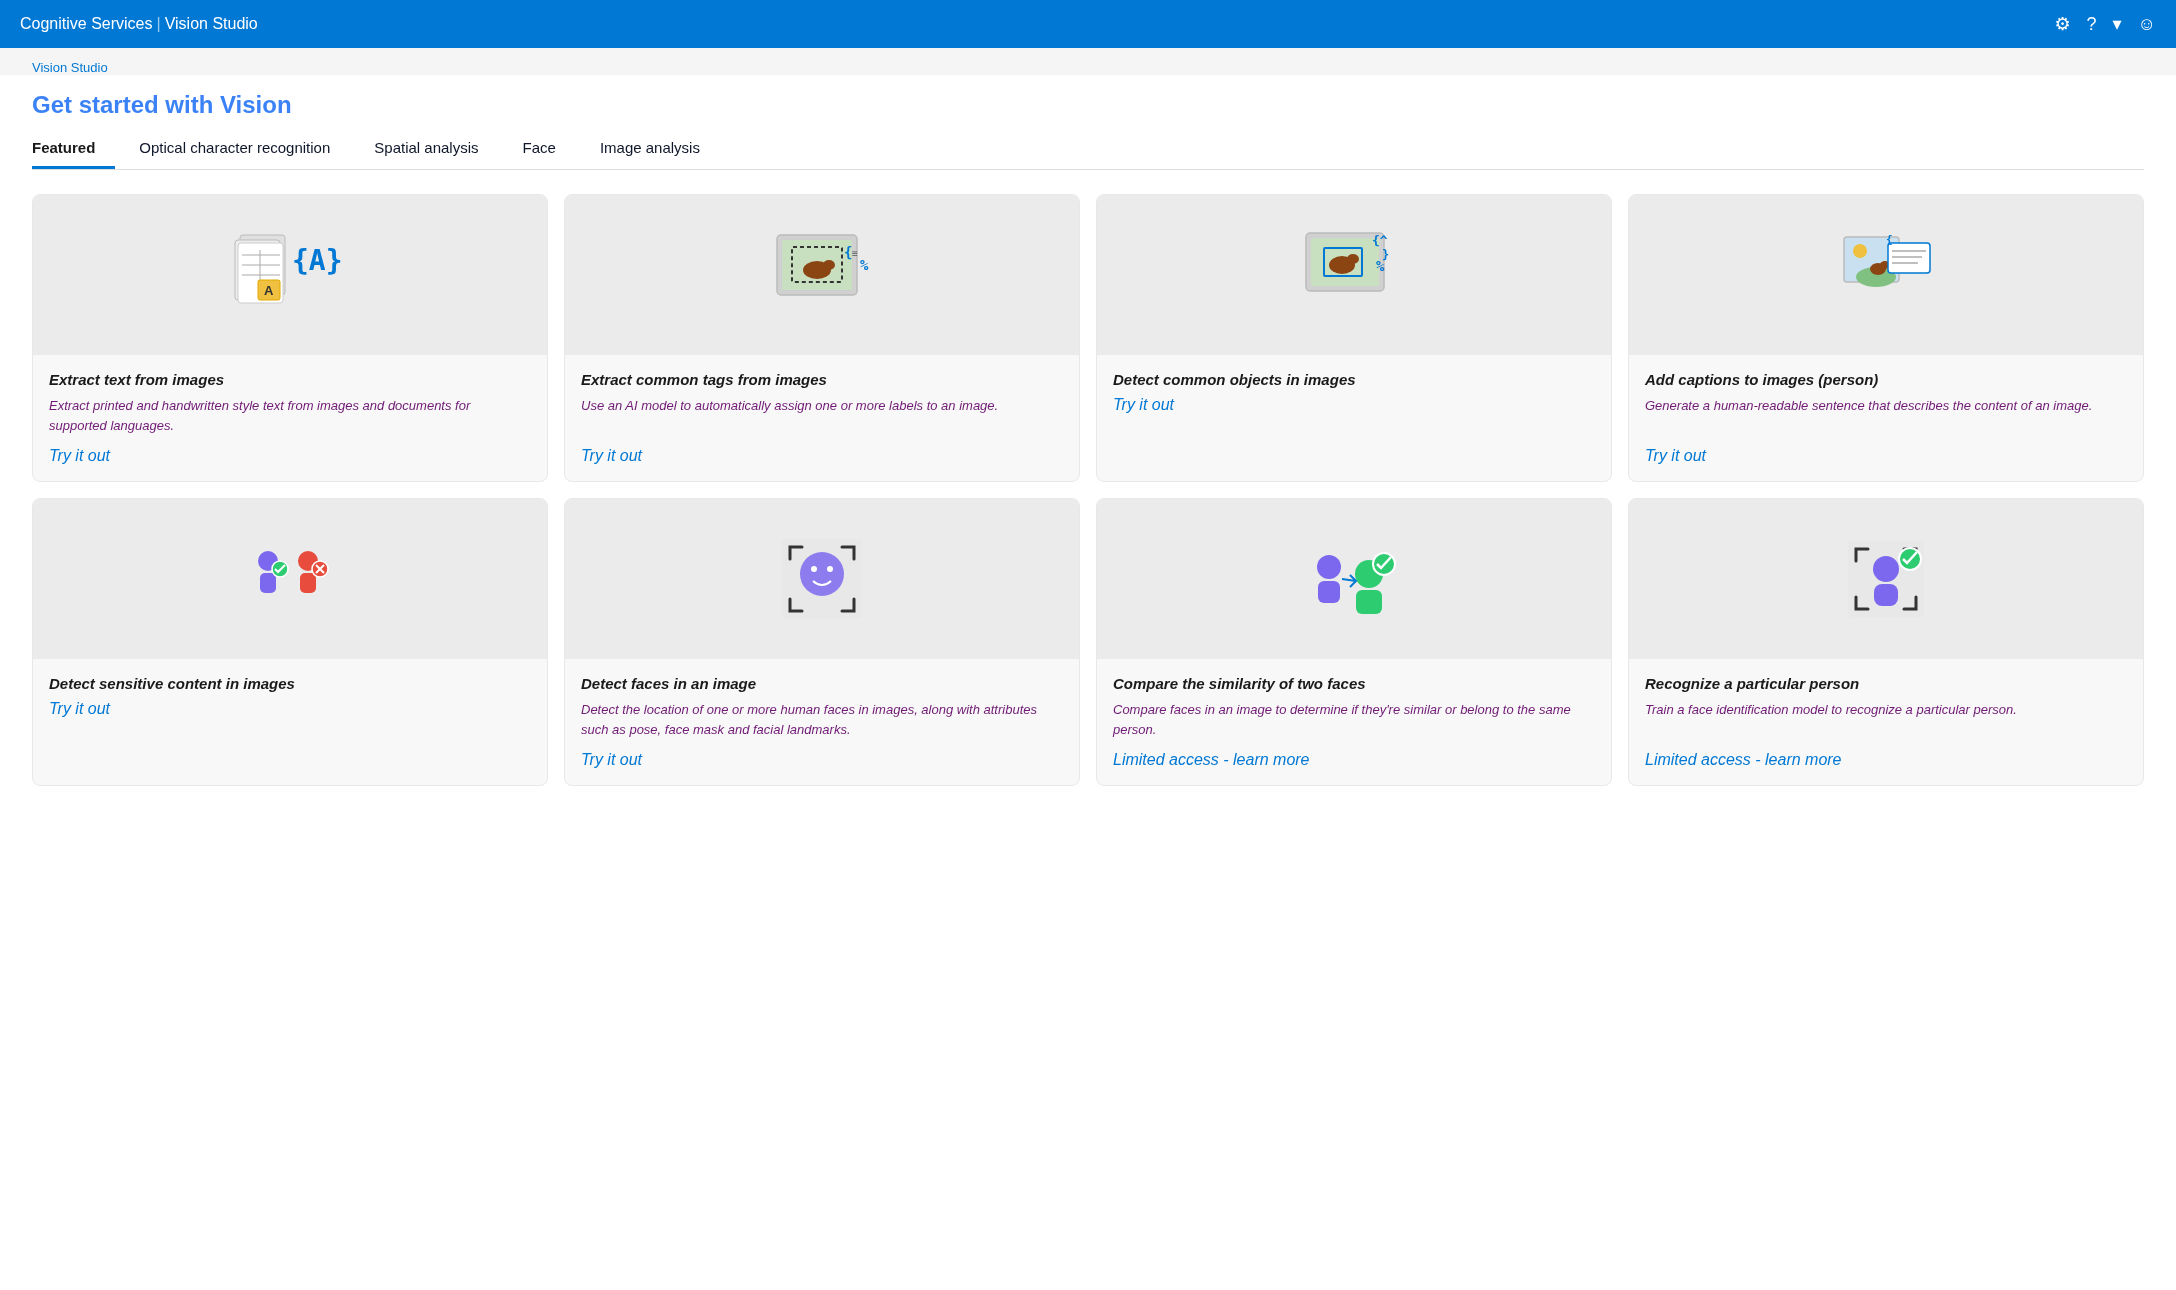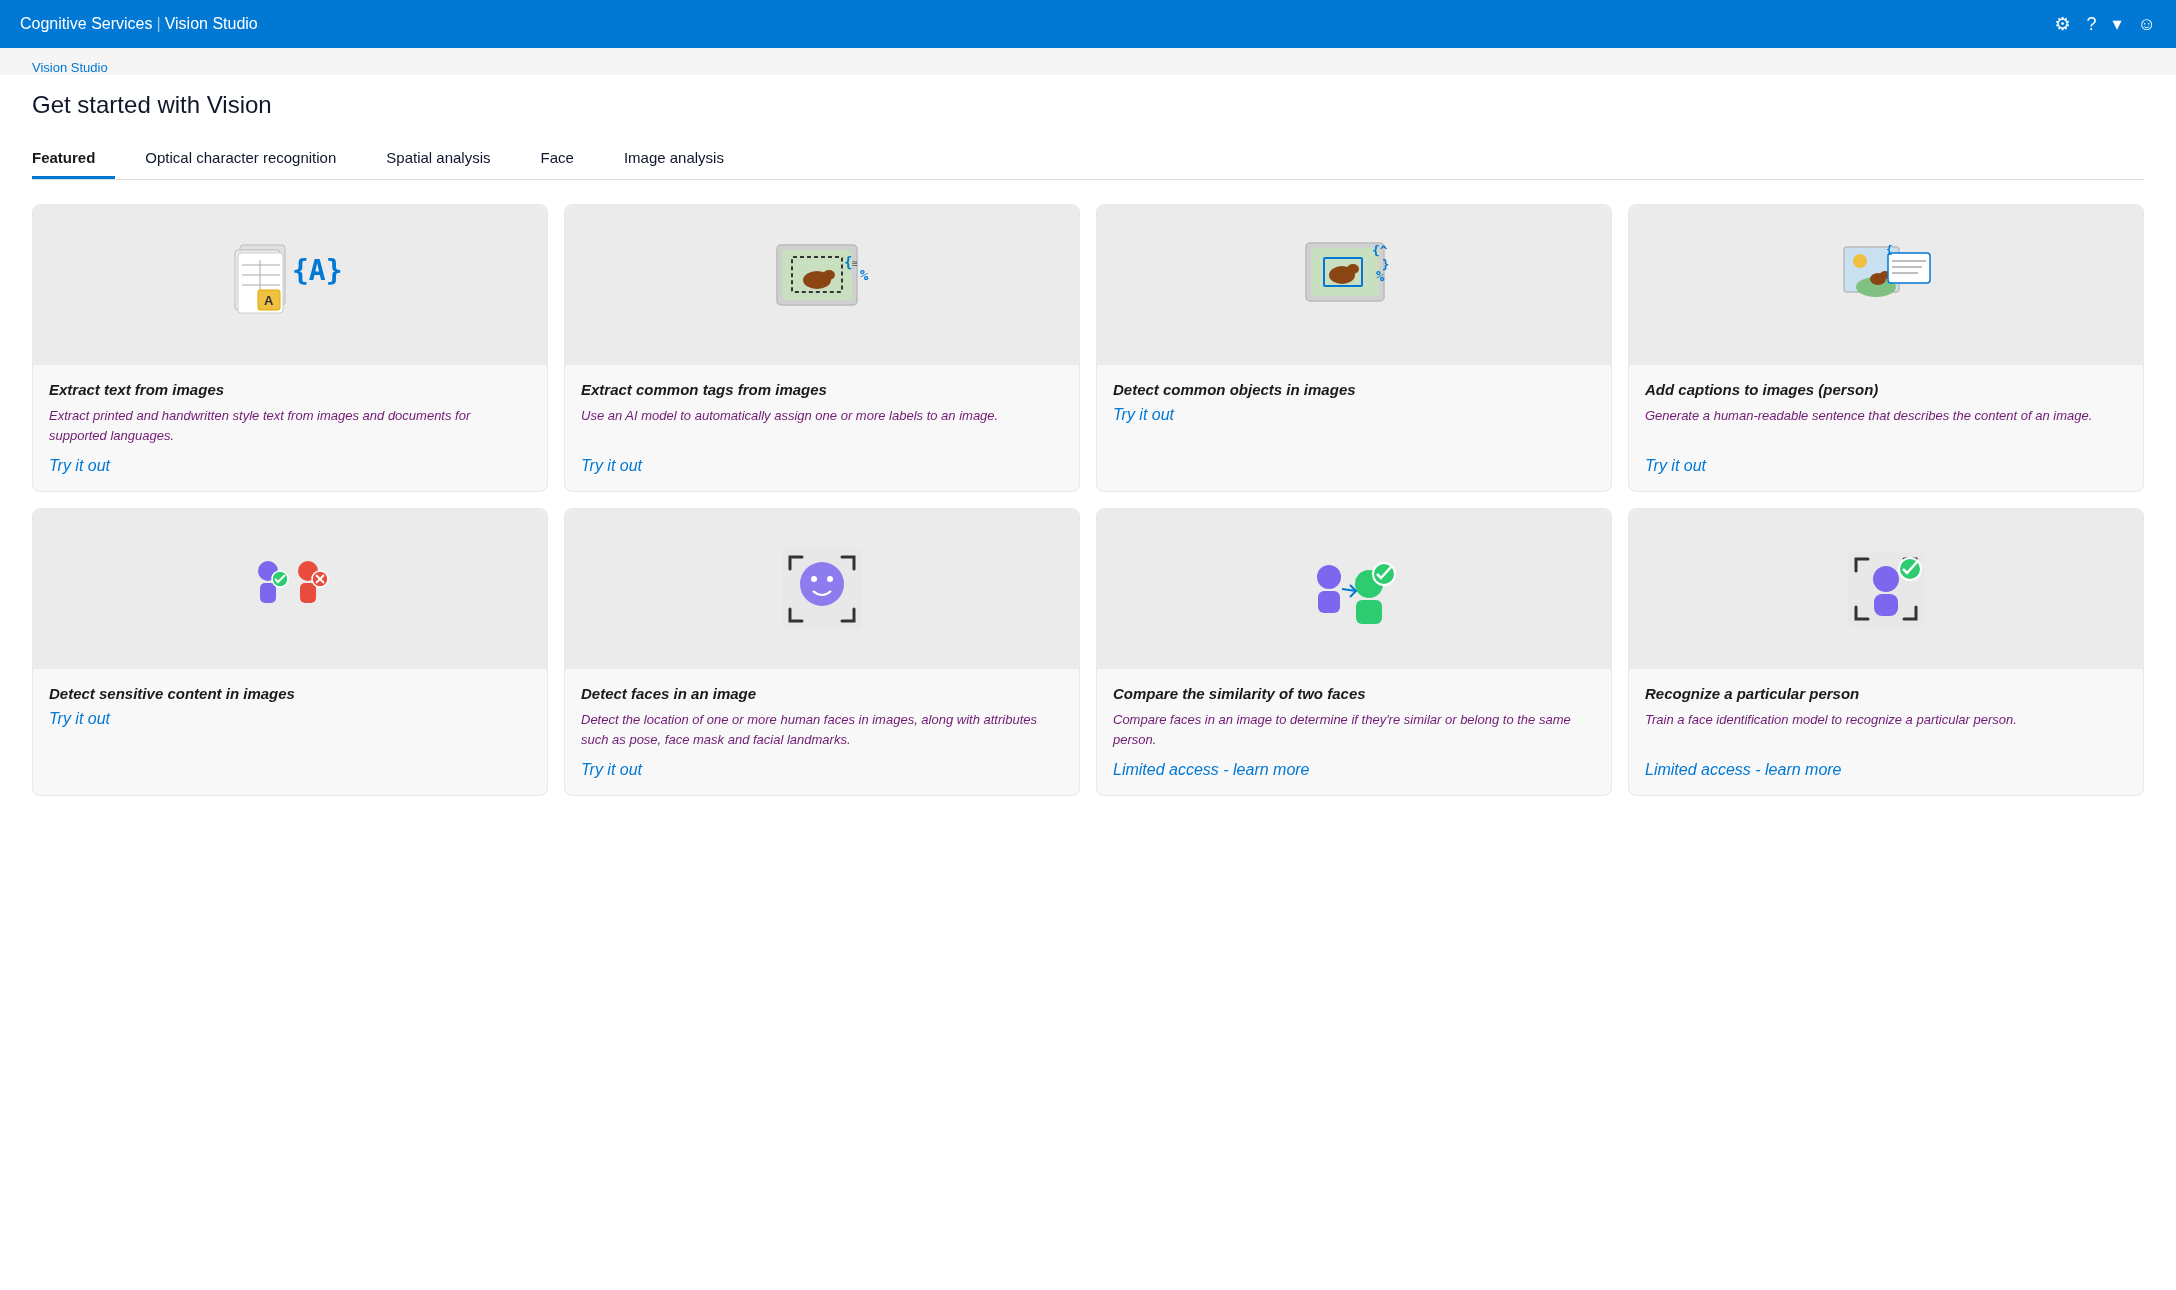--- a/index.html
+++ b/index.html
@@ -49,31 +49,31 @@
 
     
     .page-content {
       padding: 16px 32px 40px;
       background: white;
       min-height: calc(100vh - 48px);
     }
 
     .page-title {
       font-size: 24px;
-      font-weight: 400;
-      color: #0f172a;
-      margin-bottom: 20px;
+      font-weight: 700;
+      color: #3b82f6;
+      margin-bottom: 10px;
     }
 
     
     .tabs {
       display: flex;
       border-bottom: 1px solid #ddd;
       margin-bottom: 24px;
-      gap: 14px;
+      gap: 8px;
     }
     .tab-item {
       padding: 10px 20px 10px 0;
       font-size: 15px;
       cursor: pointer;
       color: #0f172a;
       margin-right: 16px;
       border-bottom: 3px solid transparent;
       white-space: nowrap;
     }

